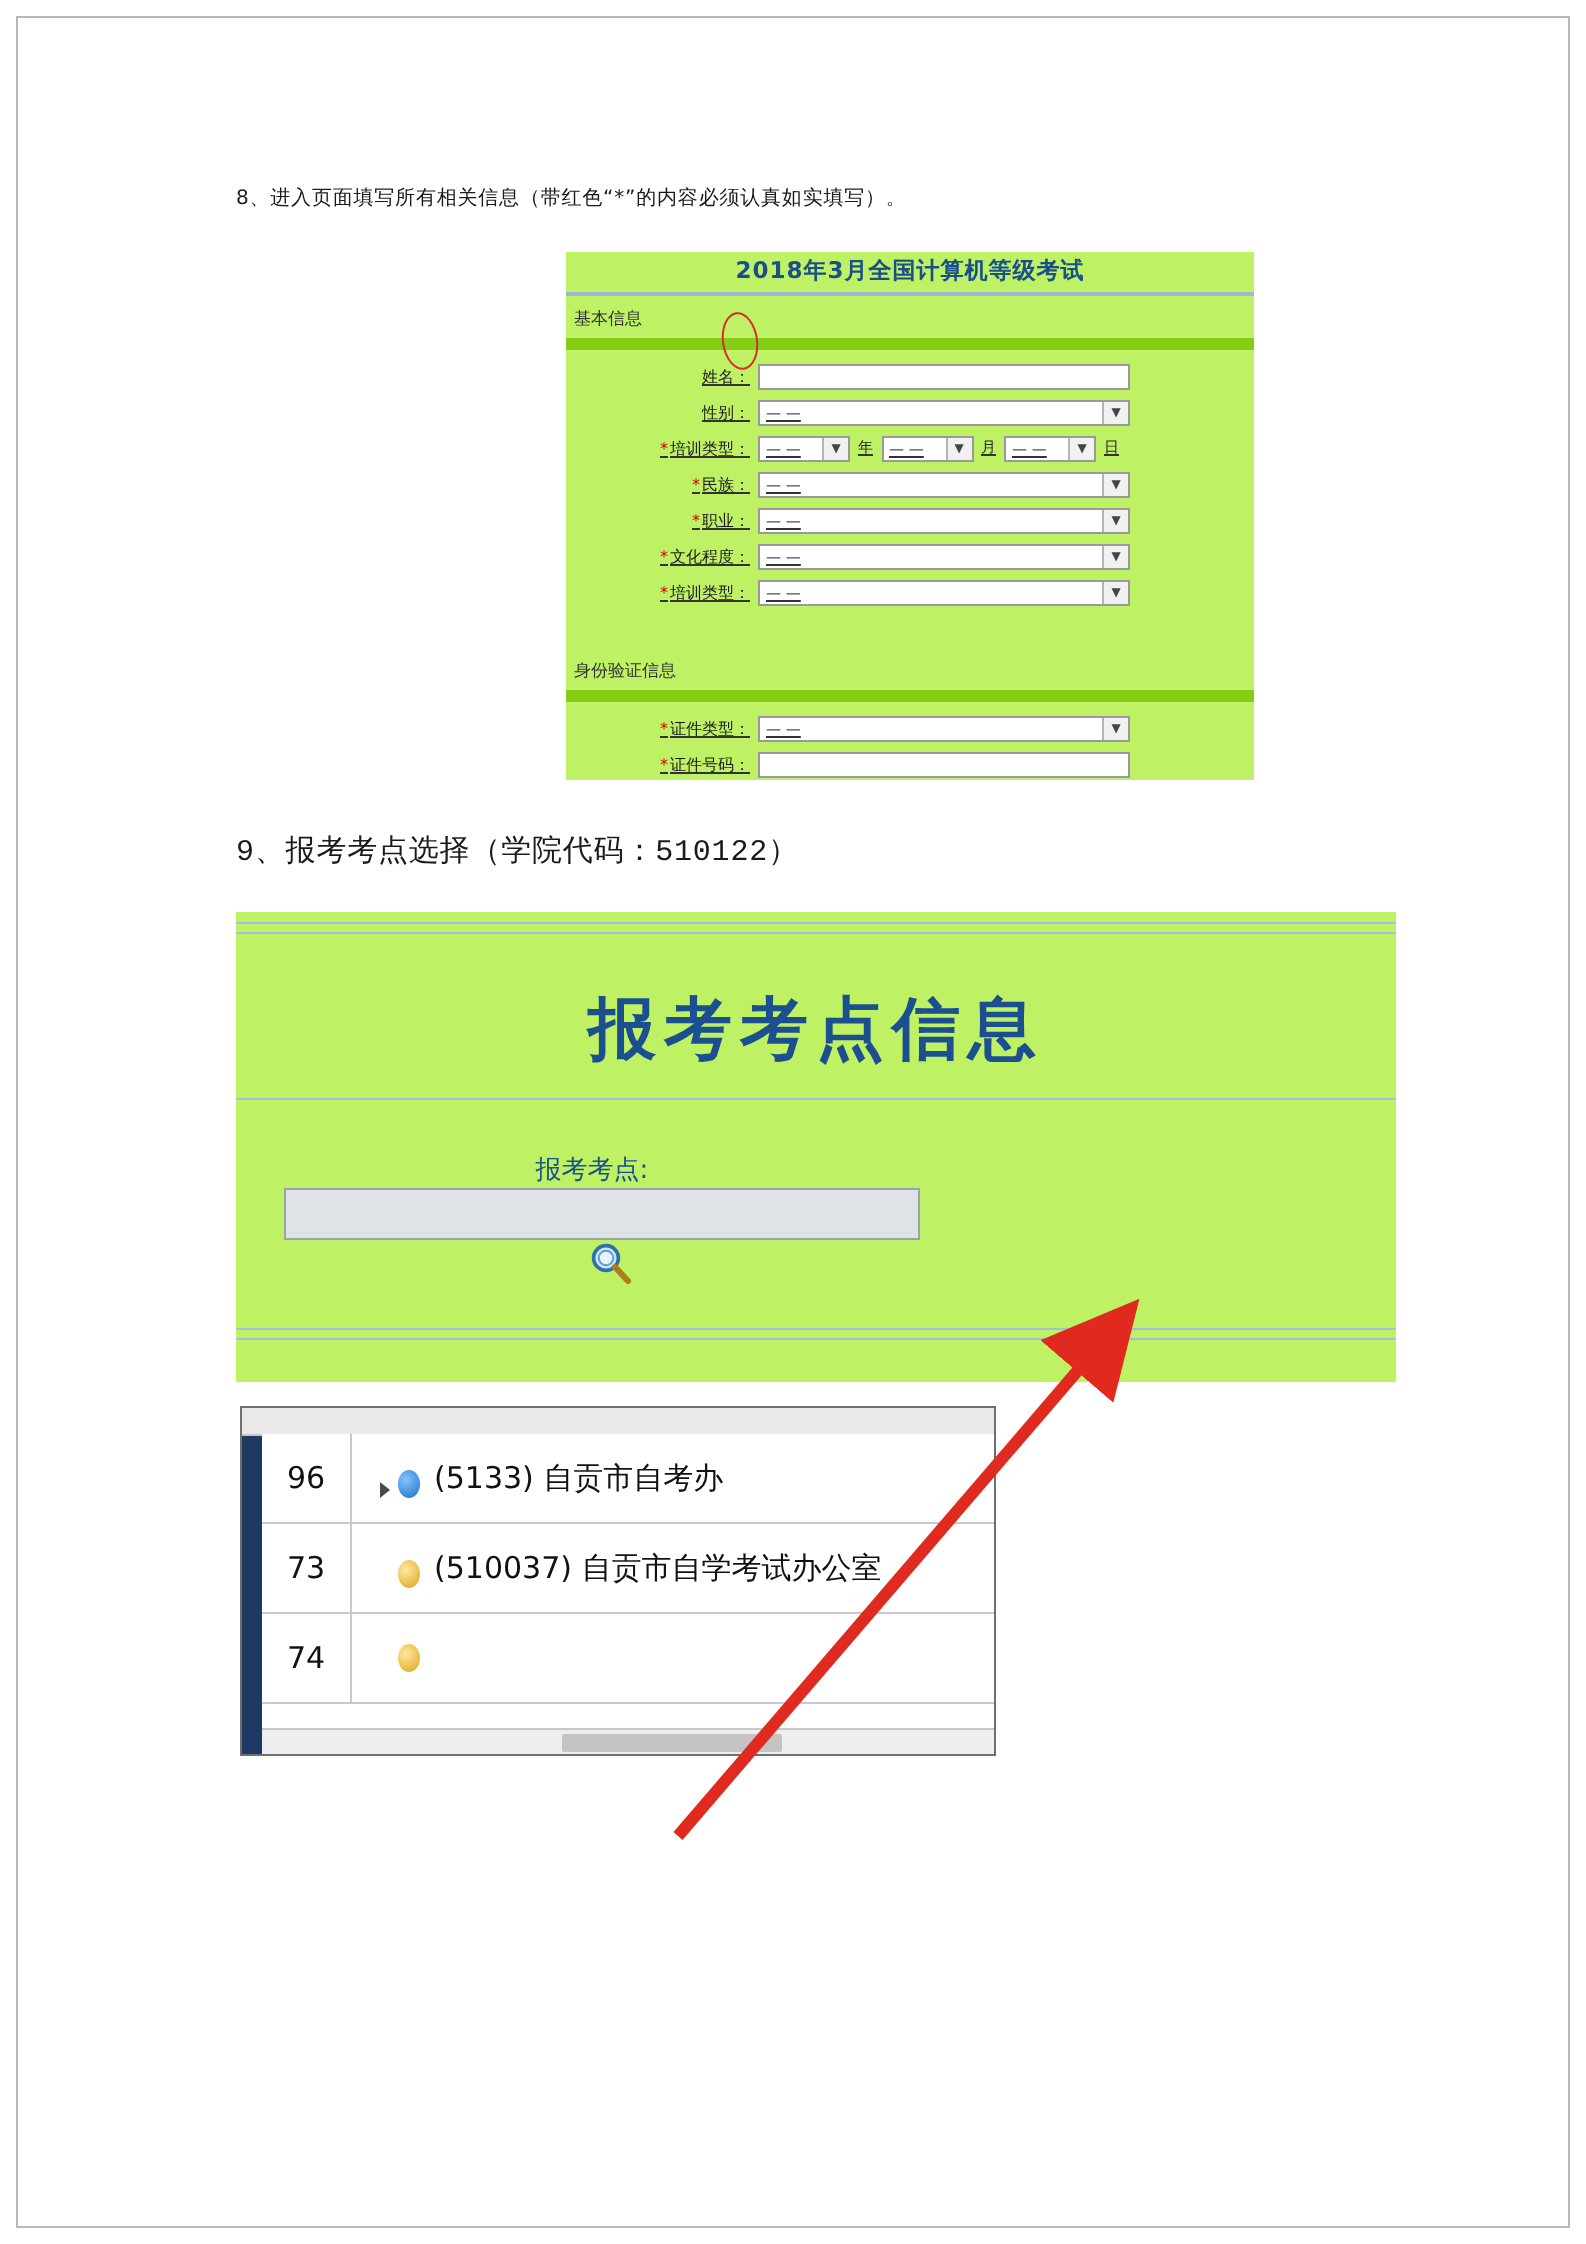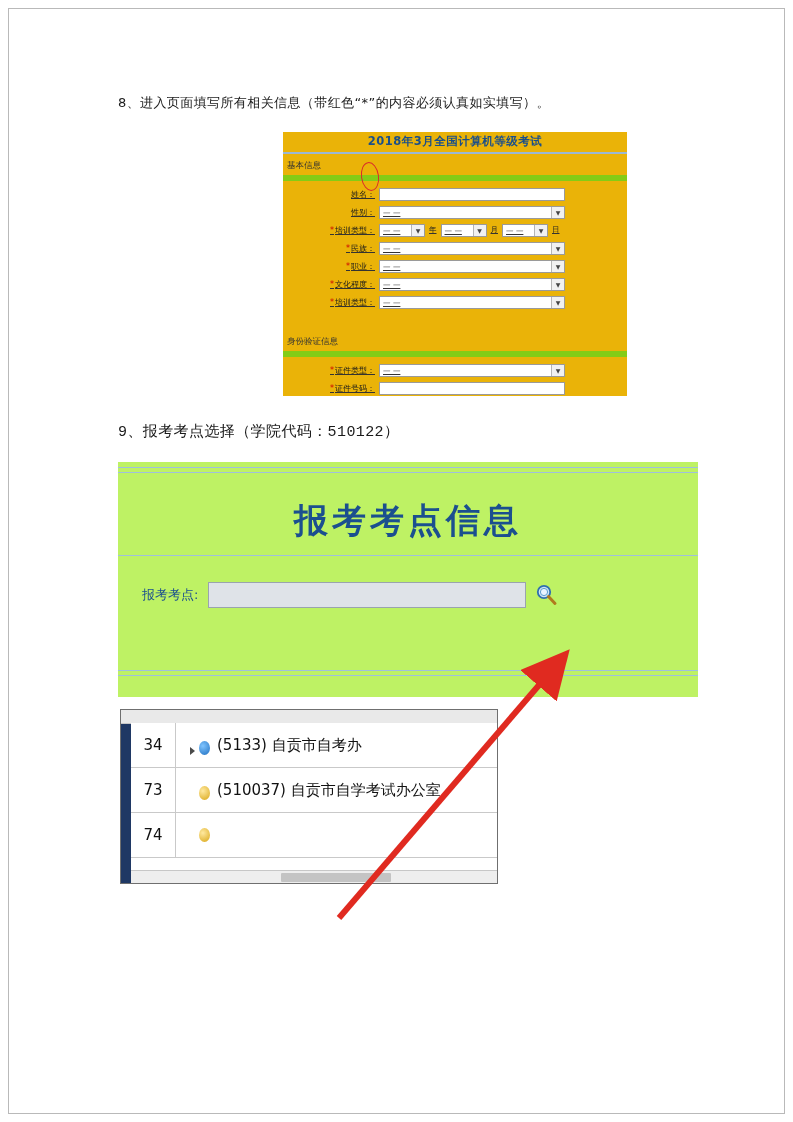--- a/index.html
+++ b/index.html
@@ -30,34 +30,34 @@
   }
   .content {
     position: absolute;
     left: 118px;
     top: 90px;
     width: 580px;
   }
 
   
   .para {
-    font-size: 13px;
+    font-size: 10px;
     line-height: 2.0;
     color: #1a1a1a;
     letter-spacing: 0.4px;
   }
   .para-8 { margin: 0 0 6px 0; }
   .para-9 { margin: 0; font-size: 15px; }
 
   
   .shot1 {
     position: relative;
     margin: 16px 0 0 165px;
     width: 344px;
-    background: #eab308;
+    background: #bef264;
     font-size: 8px;
     color: #333;
   }
   .shot1 .title-bar {
     text-align: center;
     color: #1a4f8a;
     font-weight: bold;
     font-size: 11.5px;
     padding: 2px 0 3px 0;
     border-bottom: 2px solid #9bb8d4;
@@ -172,20 +172,21 @@
     position: absolute;
     left: 0; top: 93px;
     width: 580px;
     border-top: 1px solid #9fc0dd;
   }
   .shot2 .field-row {
     position: absolute;
     left: 24px; top: 120px;
     display: flex;
     align-items: center;
+    flex-direction: column;
   }
   .shot2 .field-label {
     font-size: 13px;
     color: #1b4f8f;
     margin-right: 10px;
   }
   .shot2 .field-box {
     width: 318px;
     height: 26px;
     background: #dfe3e8;
@@ -399,21 +400,21 @@
       <div class="hr-bot"></div>
     </div>
 
     <div class="shot3">
       <div class="leftcol"></div>
       <div class="topstrip"></div>
 
       <div class="rowwrap">
 
         <div class="lrow">
-          <div class="num">34</div>
+          <div class="num">96</div>
           <div class="body">
             <span class="tri"></span>
             <span class="dot-blue"></span>
             <span>(5133) 自贡市自考办</span>
           </div>
         </div>
 
         <div class="lrow">
           <div class="num">73</div>
           <div class="body">

